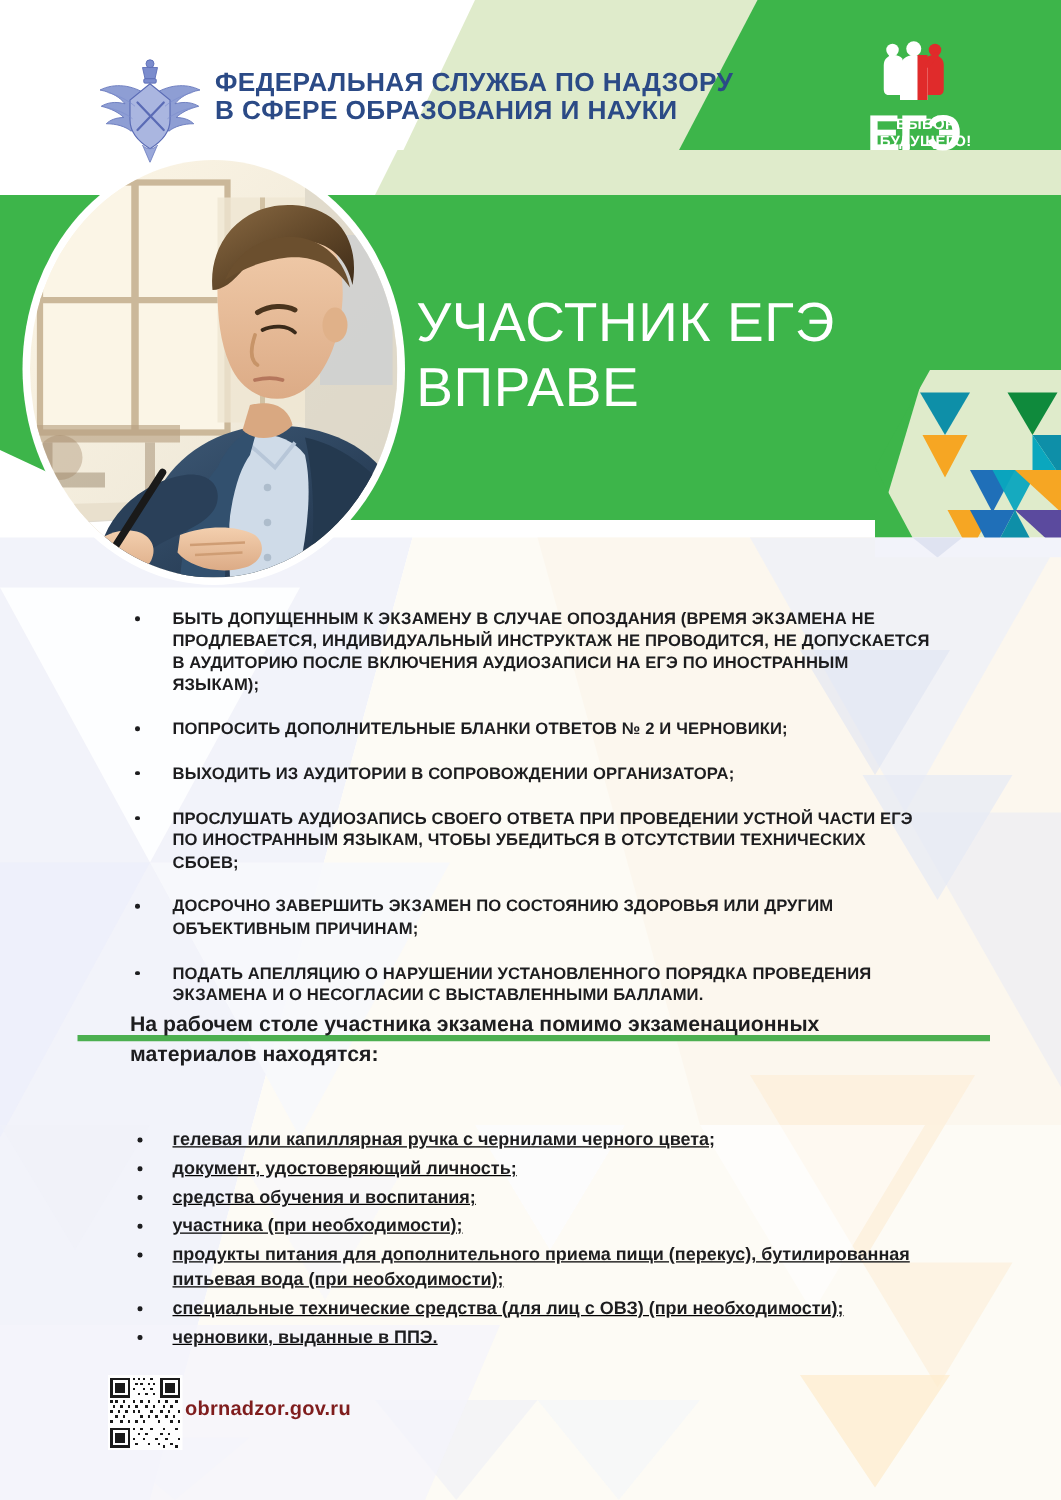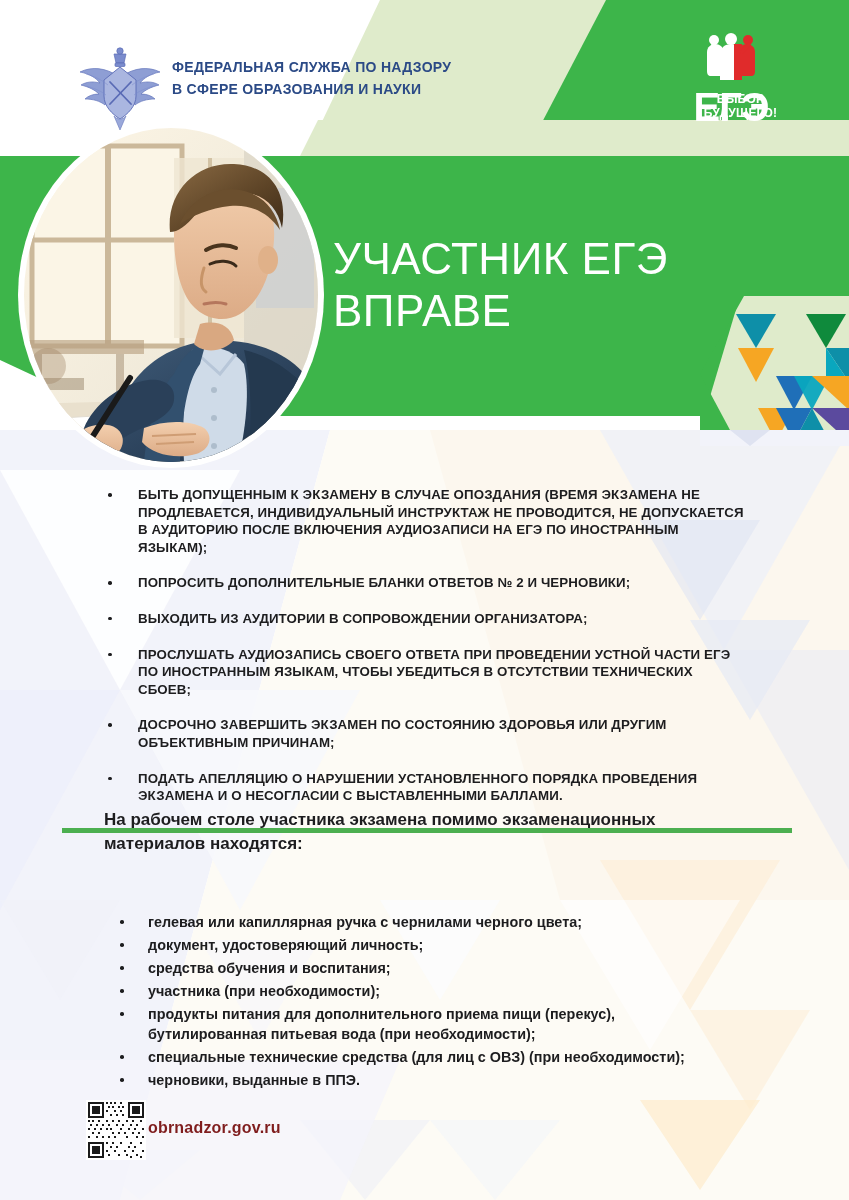--- a/index.html
+++ b/index.html
@@ -23,21 +23,21 @@
   .header-green-light svg{display:block;width:849px;height:130px;}
 
   .emblem{
     position:absolute;left:74px;top:38px;width:92px;height:92px;z-index:5;
   }
   .emblem svg{display:block;}
 
   .agency-title{
     position:absolute;left:172px;top:56px;z-index:5;
     font-family:"Liberation Sans",sans-serif;
-    font-size:14px;font-weight:700;line-height:22px;
+    font-size:21px;font-weight:700;line-height:22px;
     letter-spacing:.3px;color:#2b4a86;white-space:pre-line;
   }
 
   
   .ege-logo{position:absolute;left:665px;top:32px;width:132px;height:78px;z-index:6;}
   .ege-row{display:flex;align-items:center;gap:3px;height:56px;flex-direction:column;}
   .ege-mark{width:52px;height:50px;flex:0 0 52px;}
   .ege-mark svg{display:block;}
   .ege-word{
     font-family:"Liberation Sans",sans-serif;
@@ -106,21 +106,21 @@
   
   .desk-head{
     position:absolute;left:104px;top:808px;width:620px;z-index:5;
     font-family:"Liberation Sans",sans-serif;
     font-size:17px;font-weight:700;line-height:24px;color:#1d1d1f;
     white-space:pre-line;
   }
   .desk-list{
     position:absolute;left:104px;top:902px;width:640px;z-index:5;
   }
-  .desk-list ul{margin:10px;padding:0;}
+  .desk-list ul{margin:0;padding:0;text-decoration:underline;}
   .desk-list li{
     position:relative;list-style:none;
     font-family:"Liberation Sans",sans-serif;
     font-size:14.4px;font-weight:700;line-height:20px;color:#1d1d1f;
     padding-left:34px;margin-bottom:3px;
   }
   .desk-list li::before{
     content:"";position:absolute;left:6px;top:8px;
     width:3.5px;height:3.5px;background:#1d1d1f;border-radius:50%;
   }

